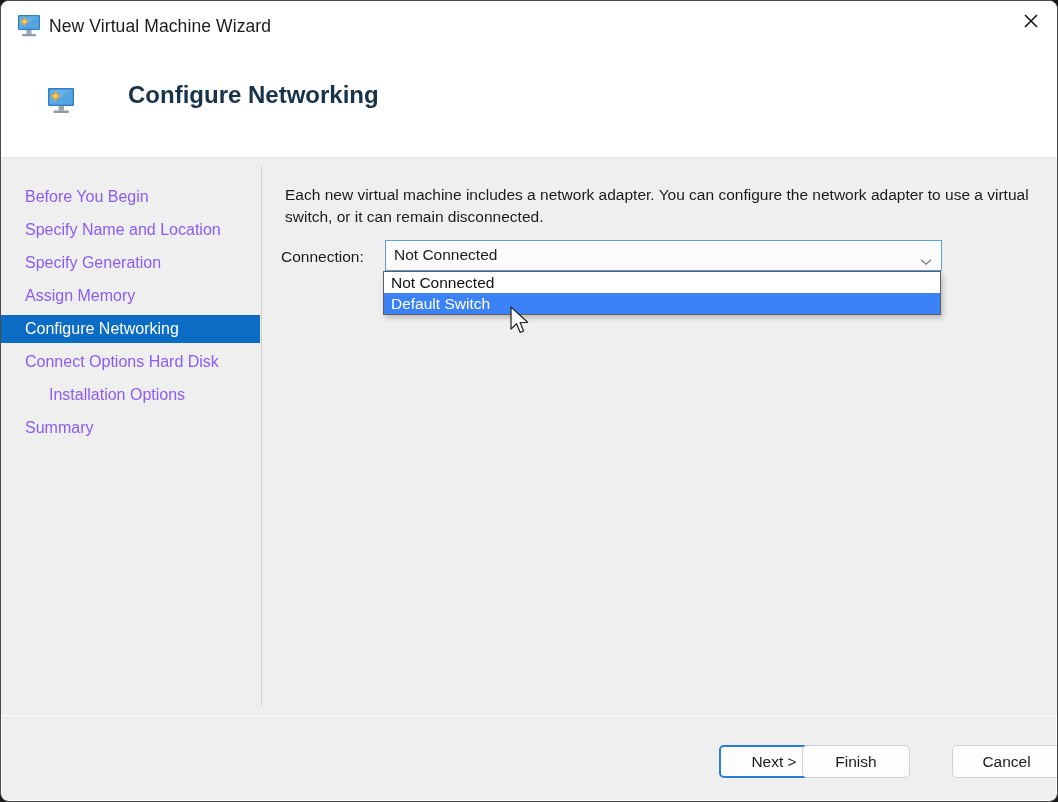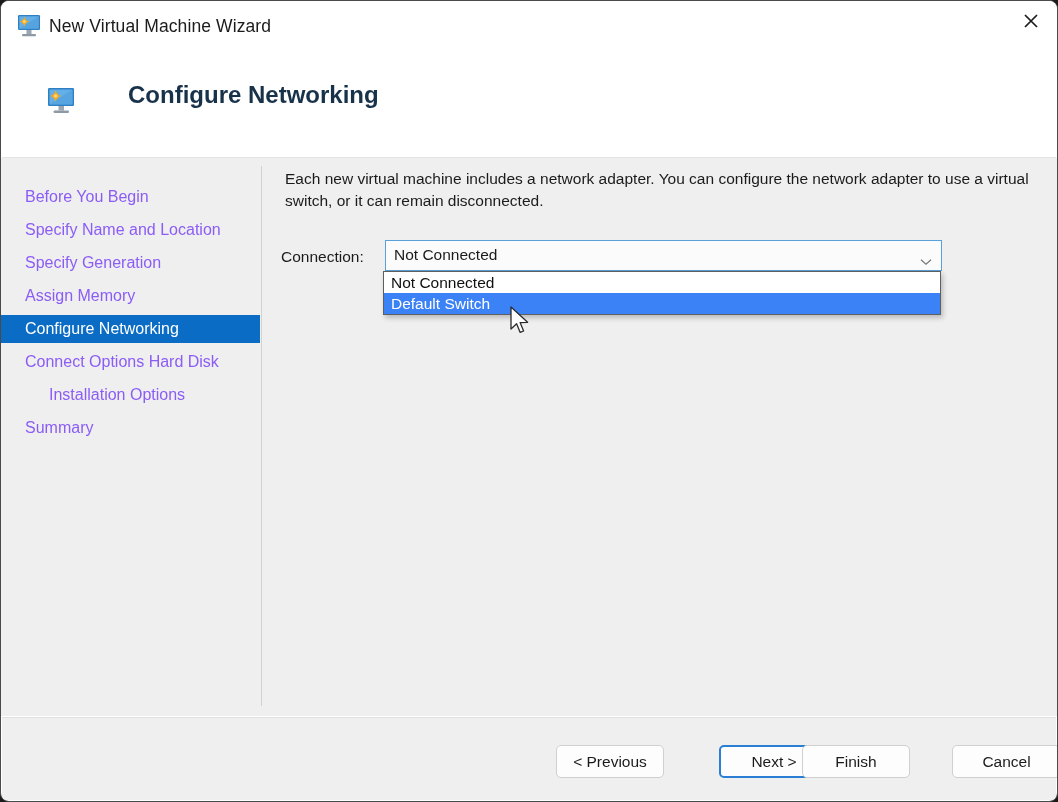--- a/index.html
+++ b/index.html
@@ -140,21 +140,21 @@
   .main {
     position: absolute;
     left: 261px;
     top: 0;
     right: 0;
     height: 100%;
   }
   .intro-text {
     position: absolute;
     left: 23px;
-    top: 10px;
+    top: 26px;
     width: 745px;
     font-size: 15.5px;
     line-height: 22px;
     color: #1b1b1b;
   }
   .conn-label {
     position: absolute;
     left: 19px;
     top: 90px;
     font-size: 15.5px;
@@ -365,21 +365,20 @@
           <span>Not Connected</span>
         </div>
         <div class="dd-item highlighted">
           <span>Default Switch</span>
         </div>
       </div>
     </div>
   </div>
 
   <div class="footer">
-    <button class="btn" id="btn-previous">&lt; Previous</button>
     <button class="btn focused" id="btn-next">Next &gt;</button>
     <button class="btn" id="btn-finish">Finish</button>
     <button class="btn" id="btn-cancel">Cancel</button>
   </div>
 
   <div class="cursor">
     <svg viewBox="0 0 22 32" width="22" height="32">
       <path d="M2 1 L2 23 L7.6 17.8 L11.2 26.4 L14.6 25 L11.1 16.6 L18.6 16.3 Z" fill="#ffffff" stroke="#2b2b2b" stroke-width="1.3" stroke-linejoin="round"></path>
     </svg>
   </div>

